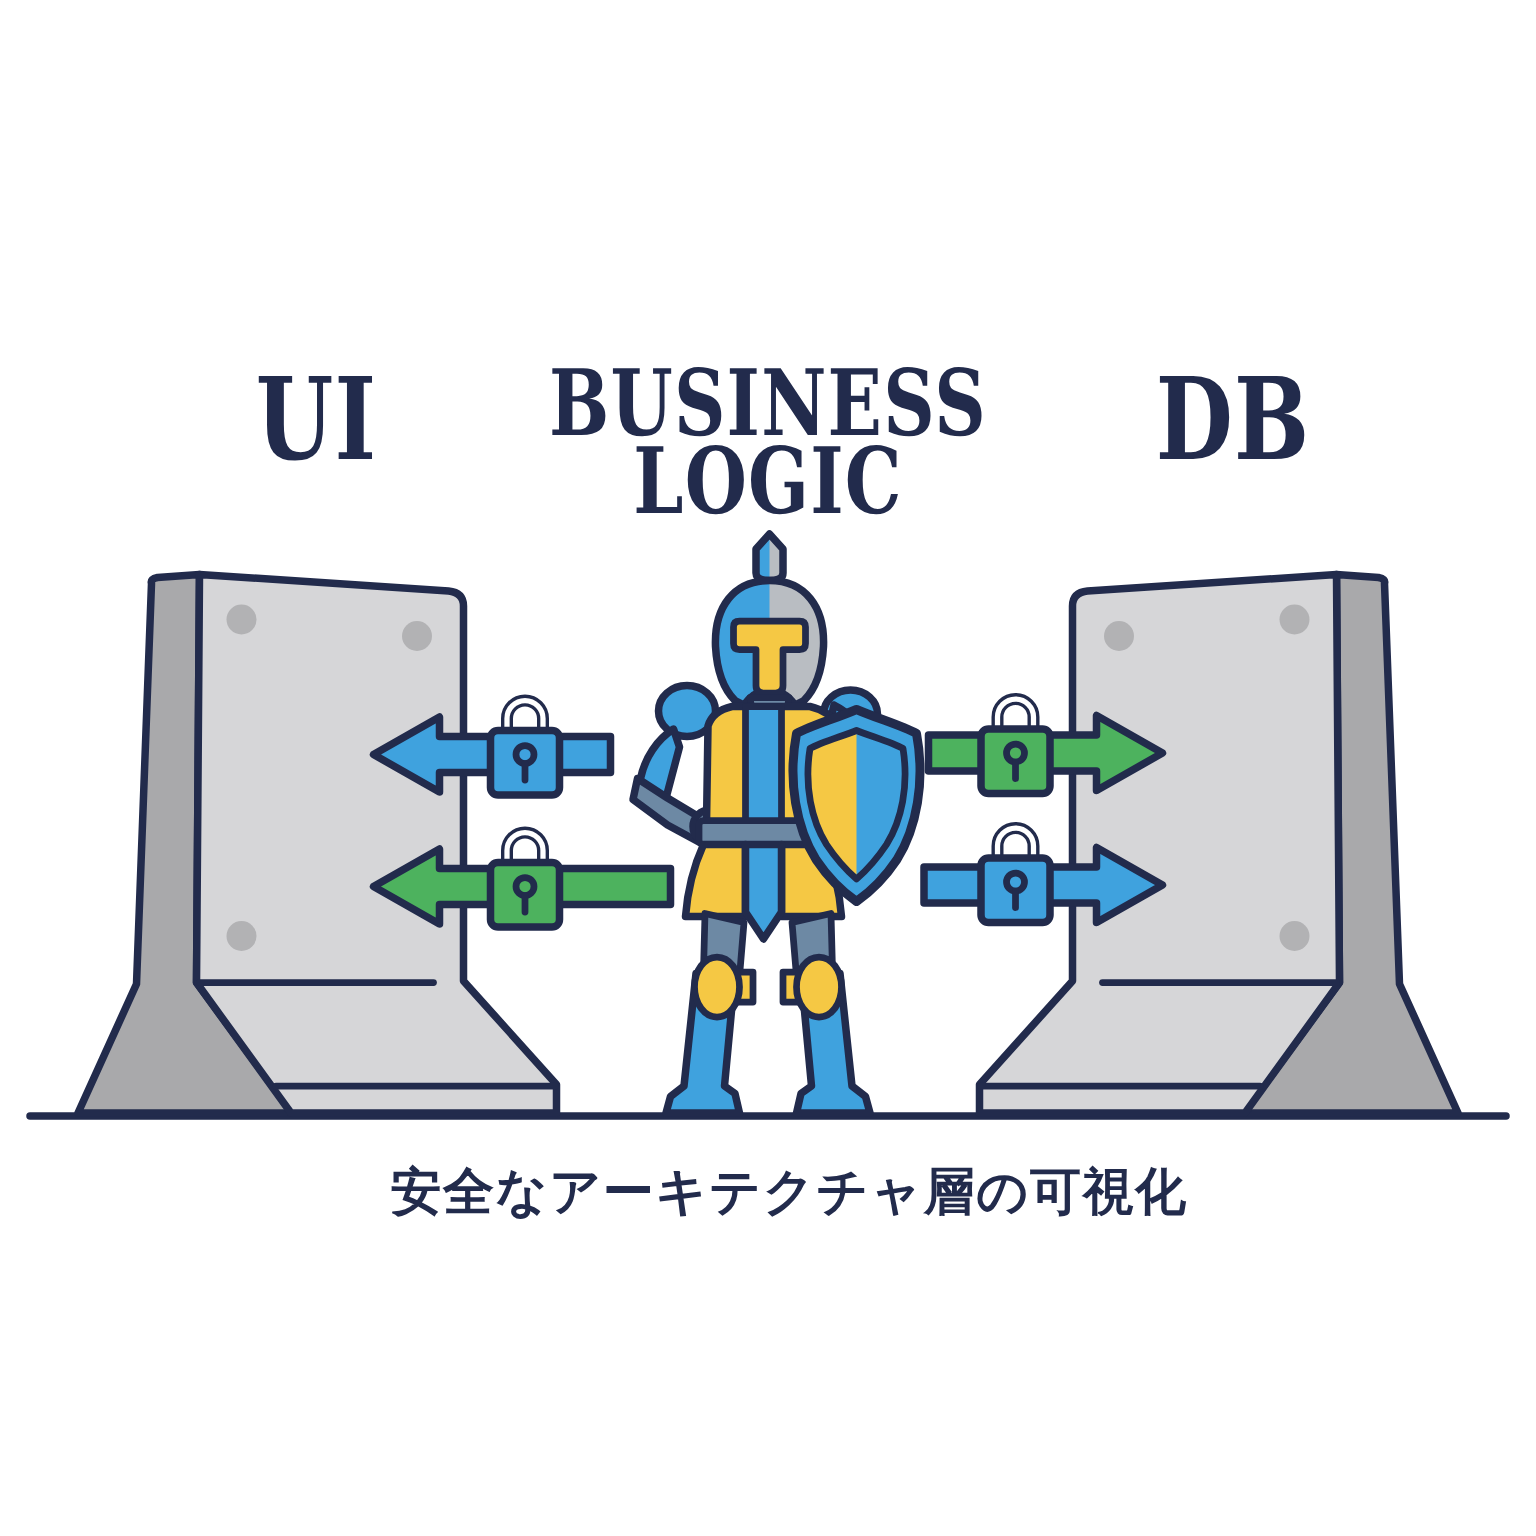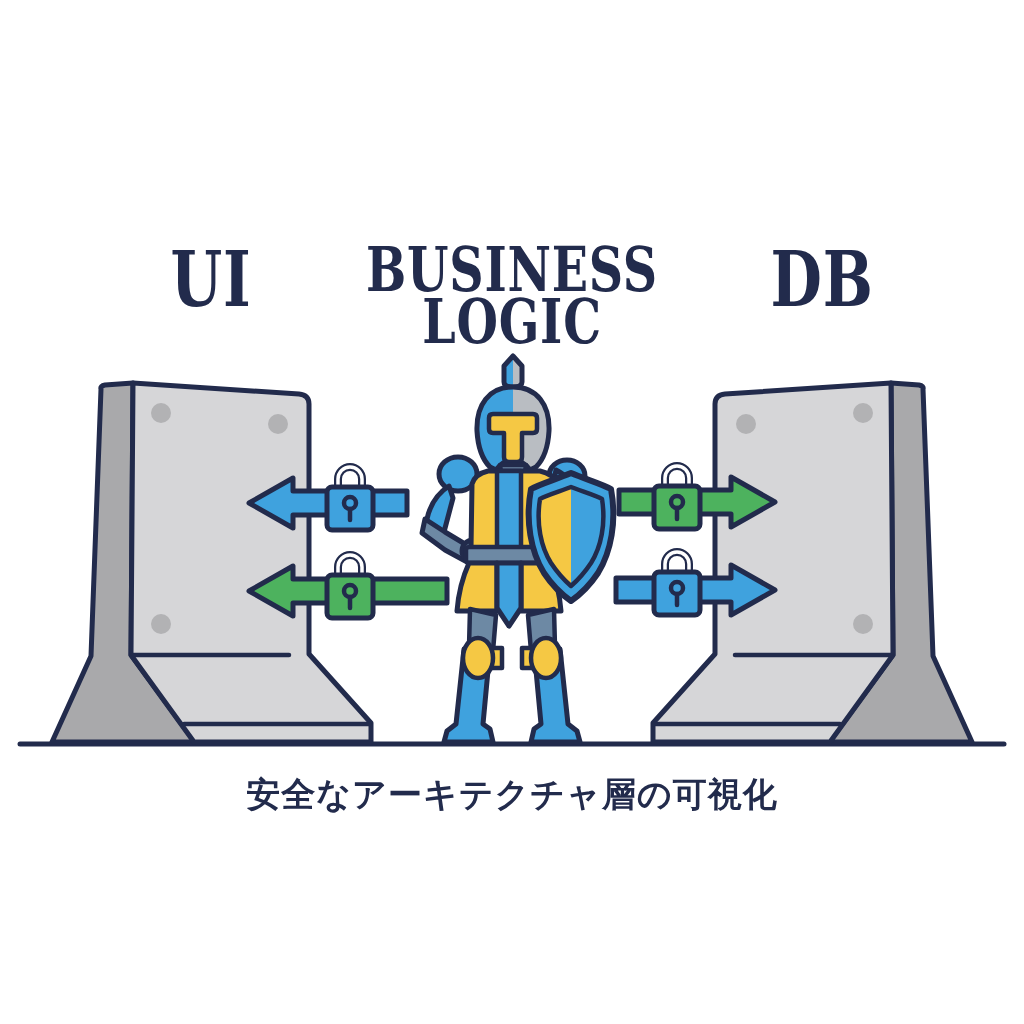--- a/index.html
+++ b/index.html
@@ -18,21 +18,21 @@
     position:absolute; color:var(--navy);
     font-family:"DejaVu Serif","Liberation Serif",serif;
     font-weight:bold; text-align:center; white-space:nowrap;
     transform:scaleX(0.78); transform-origin:center; letter-spacing:1px;
   }
   .h-side{font-size:76px; line-height:76px; width:220px; top:242px;}
   .h-ui{left:101px;}
   .h-db{left:712px;}
   .h-center{left:262px; width:500px; top:244px; font-size:61px; line-height:52px;}
   .caption{
-    position:absolute; left:162px; top:772px; width:700px;
+    position:absolute; left:176px; top:772px; width:700px;
     text-align:center; color:var(--navy); font-weight:bold;
     font-size:34px; letter-spacing:1px;
     font-family:Liberation Sans, sans-serif;
   }
 </style>
 </head>
 <body>
 
 <div class="stage">
 

